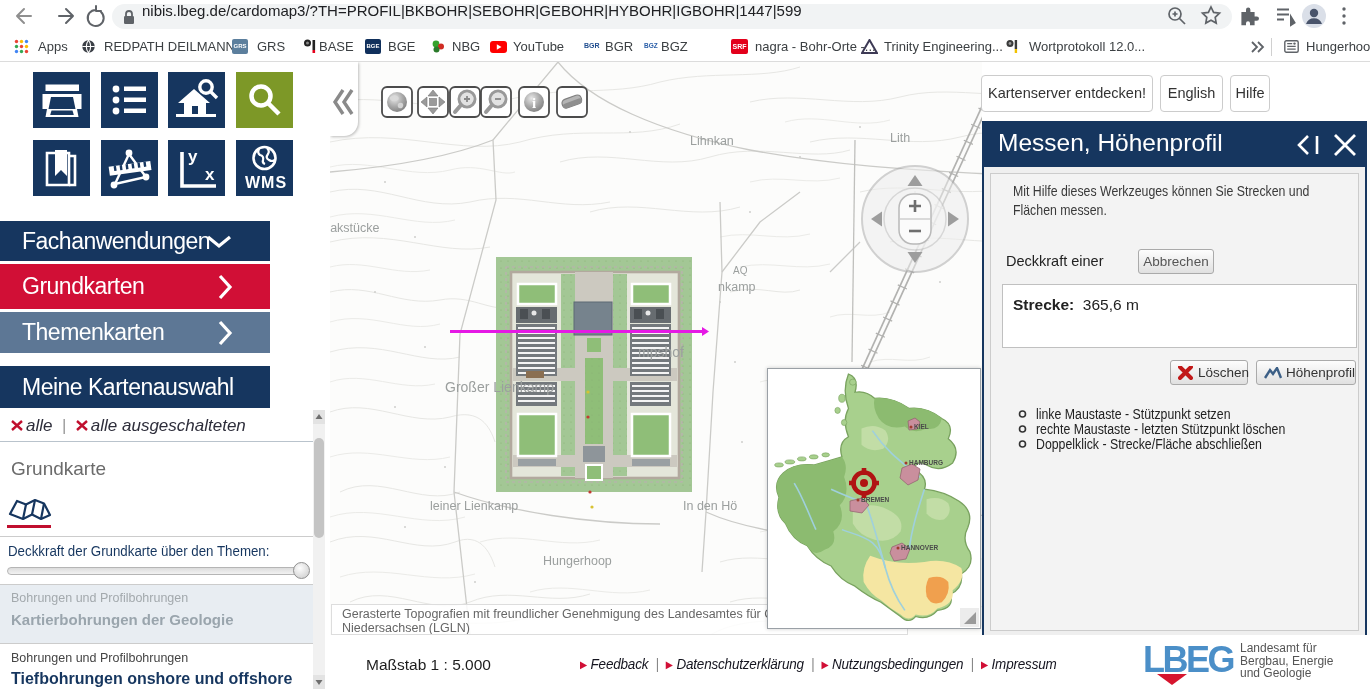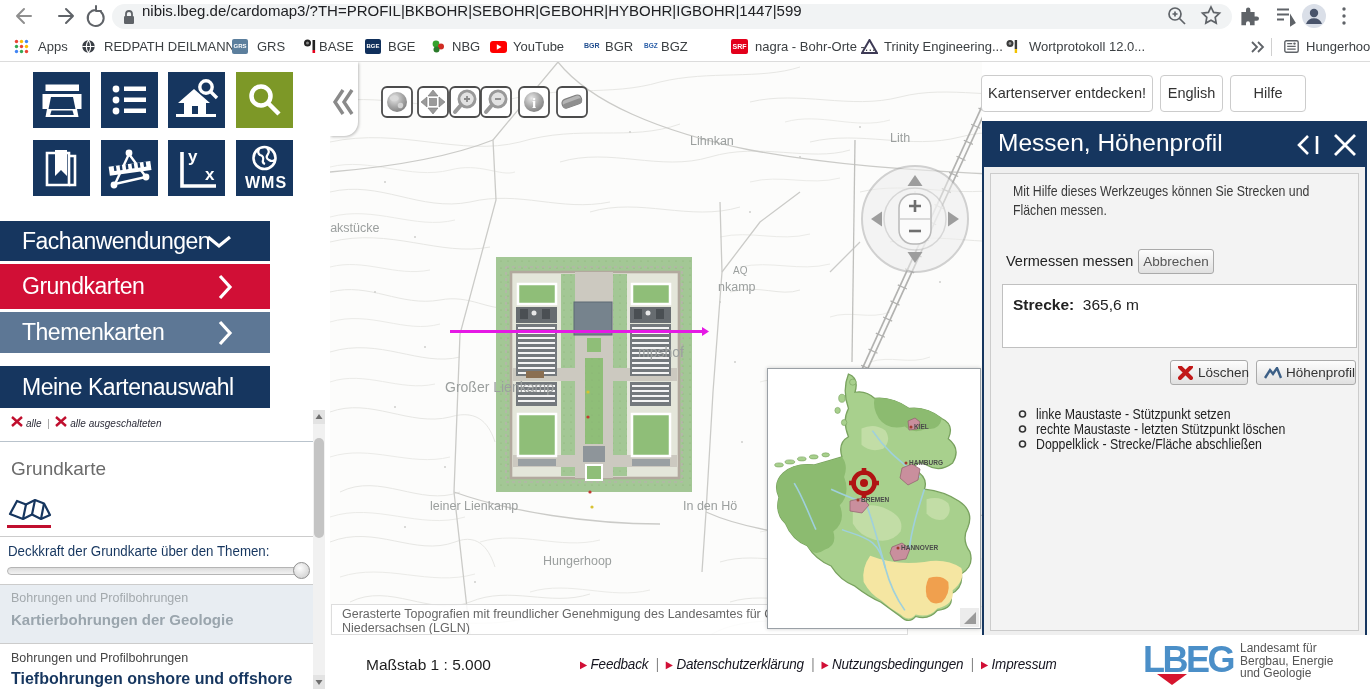--- a/index.html
+++ b/index.html
@@ -225,21 +225,21 @@
         <span class="lbl" style="top:7px">Themenkarten</span>
   <svg class="chev" style="top:7px" width="18" height="28" viewBox="0 0 18 28">
           <path d="M4 3 L14 14 L4 25" fill="none" stroke="#fff" stroke-width="3.2"></path>
         </svg>
       </div>
  <div class="mbar" style="top:304px;height:42px;background:#16365f">
         <span class="lbl" style="top:8px">Meine Kartenauswahl</span>
       </div>
 
  <div class="abs" style="left:0;top:346px;width:313px;height:281px;background:#fff">
-  <div class="abs" style="left:11px;top:8px;font-style:italic;font-size:10px;color:#2d2d3a">
+  <div class="abs" style="left:11px;top:8px;font-style:italic;font-size:17px;color:#2d2d3a">
    <svg width="12" height="11" viewBox="0 0 12 11" style="margin-right:3px">
             <path d="M1 1 L11 10 M11 1 L1 10" stroke="#c00f2e" stroke-width="2.4"></path>
           </svg>alle&nbsp; <span style="color:#999;font-style:normal">|</span>&nbsp; <svg width="12" height="11" viewBox="0 0 12 11" style="margin-right:3px">
             <path d="M1 1 L11 10 M11 1 L1 10" stroke="#c00f2e" stroke-width="2.4"></path>
           </svg>alle ausgeschalteten
   </div>
   <div class="abs" style="left:0;top:33px;width:313px;height:1px;background:#b9c3cc"></div>
   <div class="abs" style="left:11px;top:50px;font-size:19px;color:#6b6b6b">Grundkarte</div>
   <svg class="abs" style="left:7px;top:88px" width="46" height="26" viewBox="0 0 46 26">
    <path d="M3 18 L10 5 L19 8.5 L28 4 L37 7.5 L43 19 L34 23 L25 18.5 L16 23 z" fill="#fff" stroke="#16365f" stroke-width="2.2" stroke-linejoin="round"></path>
@@ -593,39 +593,39 @@
   <circle cx="96" cy="114" r="4" fill="#b01313"></circle>
  </svg>
  <div class="abs" style="right:1px;bottom:1px;width:19px;height:19px;background:#ececec"><svg width="19" height="19">
             <path d="M16 4 V16 H4 z" fill="#9a9a9a"></path>
           </svg></div>
 </div>
 </div>
 <div class="abs" style="left:982px;top:62px;width:388px;height:59px;background:#fff"></div>
 <div class="topbtn" style="left:981px;width:172px;line-height:35px">Kartenserver entdecken!</div>
 <div class="topbtn" style="left:1160px;width:63px;line-height:35px">English</div>
-<div class="topbtn" style="left:1230px;width:76px;line-height:35px">Hilfe</div>
+<div class="topbtn" style="left:1230px;width:40px;line-height:35px">Hilfe</div>
 <div id="mpanel">
  <div id="mpanelhead">
   <div class="abs" style="left:14px;top:6px;font-size:24.5px">Messen, Höhenprofil</div>
   <svg class="abs" style="left:312px;top:11px" width="28" height="22" viewBox="0 0 28 22">
           <g stroke="#fff" fill="none" stroke-width="2.6">
             <path d="M12 2 L3 11 L12 20"></path>
             <path d="M21 2 V20"></path>
           </g>
         </svg>
   <svg class="abs" style="left:348px;top:10px" width="26" height="24" viewBox="0 0 26 24">
           <g stroke="#fff" fill="none" stroke-width="2.8">
             <path d="M3 2 L23 22 M23 2 L3 22"></path>
           </g>
         </svg>
  </div>
  <div class="abs" style="left:6px;top:50px;width:369px;height:458px;background:#f3f3f3;border:1px solid #ccc"></div>
  <div class="abs" style="left:29px;top:59px;font-size:14.5px;color:#3a3a3a;line-height:19px;white-space:nowrap;transform:scaleX(.85);transform-origin:0 0">Mit Hilfe dieses Werkzeuges können Sie Strecken und<br>Flächen messen.</div>
- <div class="abs" style="left:22px;top:130px;font-size:14.5px;color:#222">Vermessen messen</div>
+ <div class="abs" style="left:22px;top:130px;font-size:14.5px;color:#222">Deckkraft einer</div>
  <div class="gbtn" style="left:154px;top:126px;width:76px;height:25px;text-align:center;line-height:23px;color:#555">Abbrechen</div>
  <div class="abs" style="left:18px;top:161px;width:355px;height:64px;background:#fff;border:1px solid #c0c0c0">
   <span class="abs" style="left:10px;top:11px;font-size:15.5px;color:#222"><b>Strecke:</b>&nbsp; 365,6 m</span>
  </div>
  <div class="gbtn" style="left:186px;top:237px;width:78px;height:25px">
   <svg class="abs" style="left:7px;top:5px" width="15" height="14" viewBox="0 0 15 14">
           <path d="M2 1 L13 12 M13 1 L2 12" stroke="#c11818" stroke-width="4" stroke-linecap="round"></path>
         </svg>
   <span class="abs" style="left:27px;top:4px">Löschen</span>
  </div>

